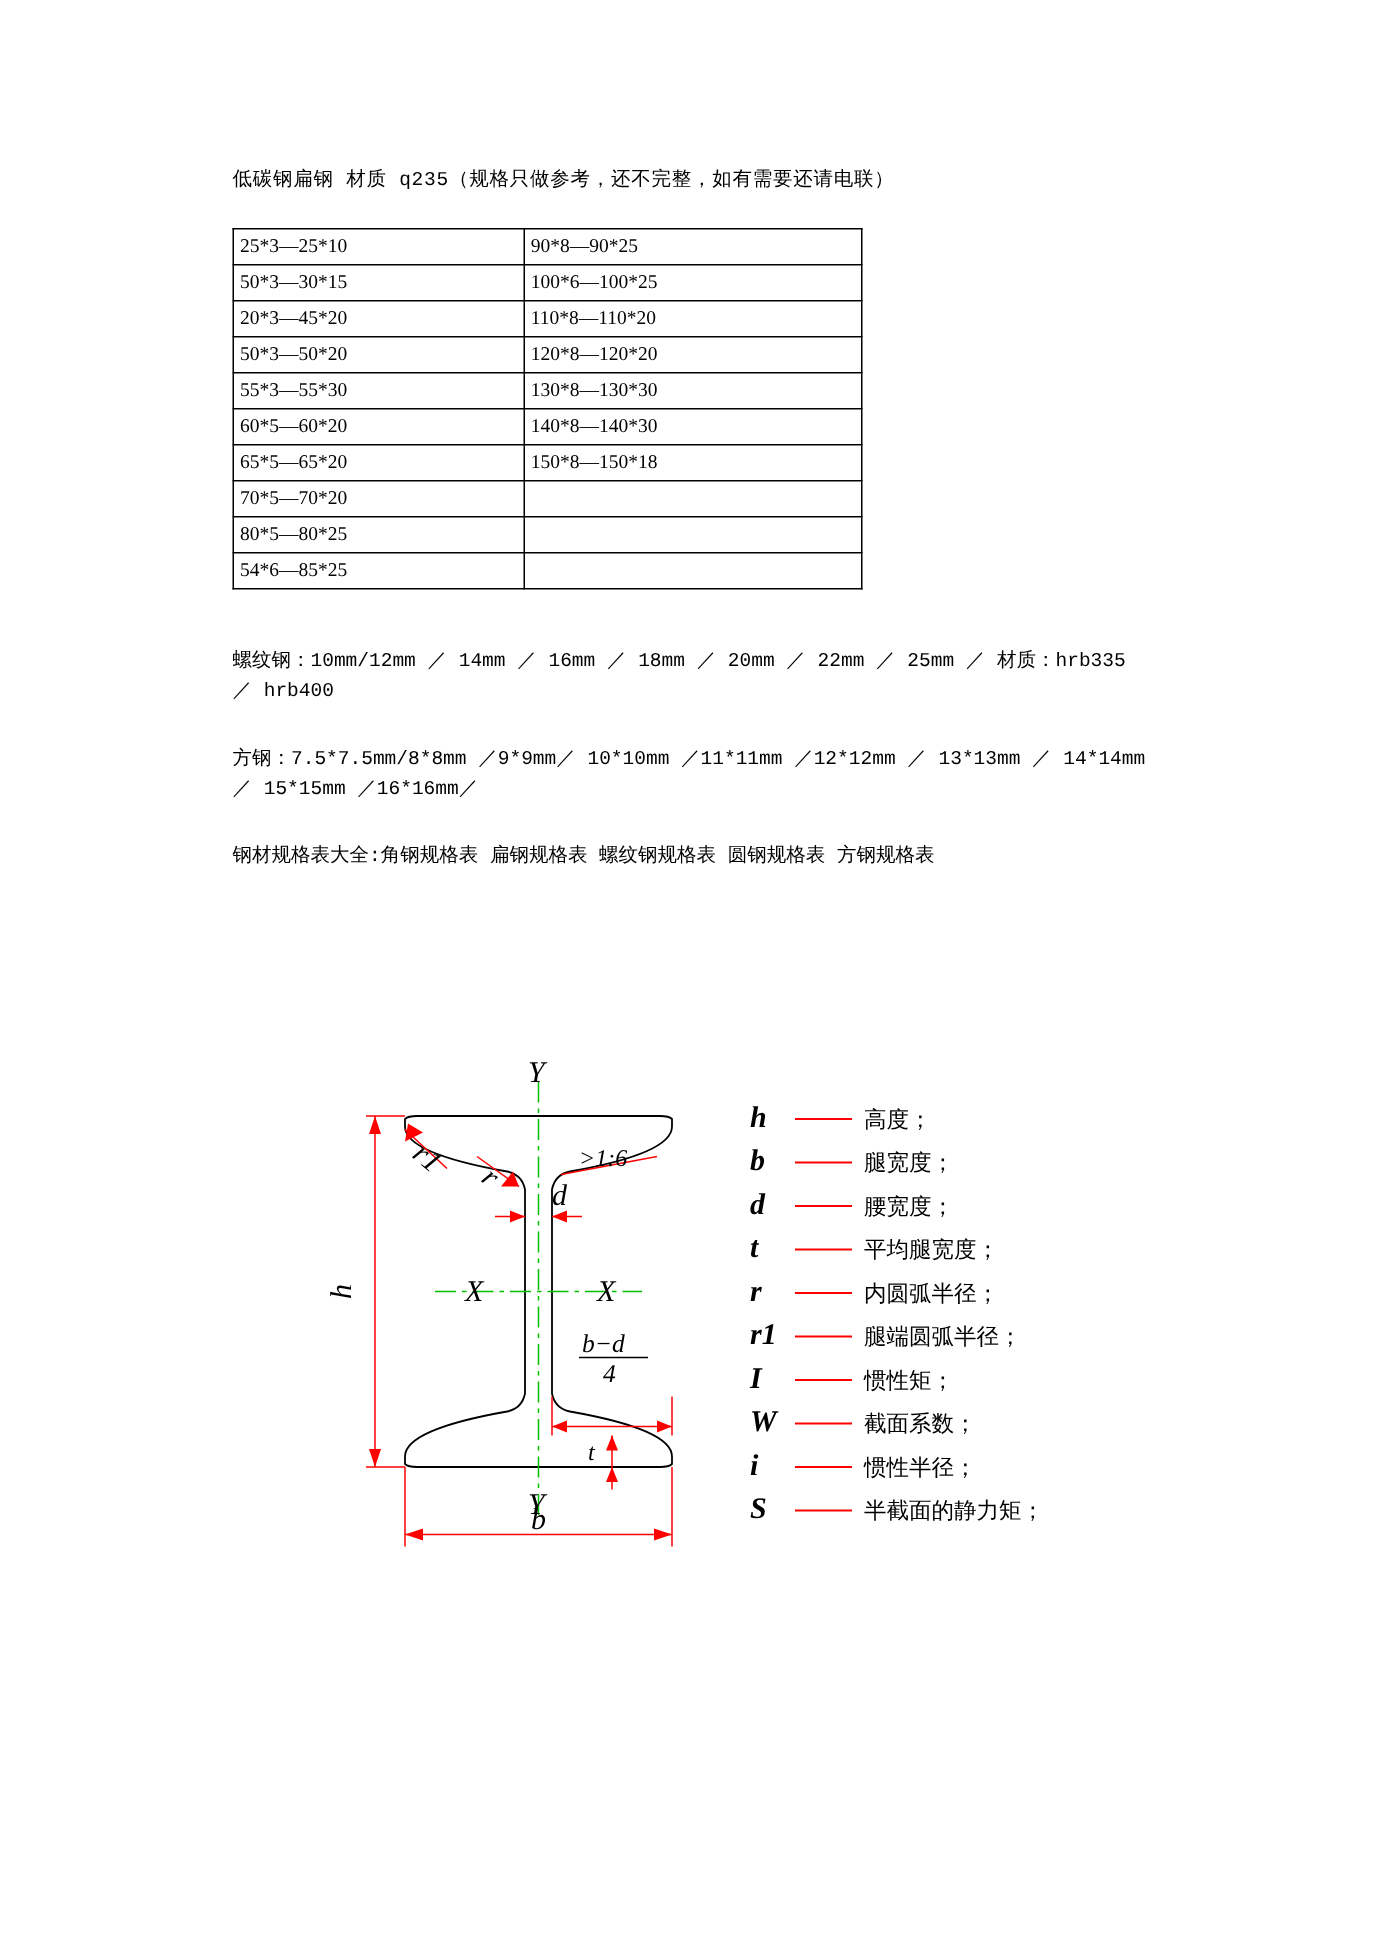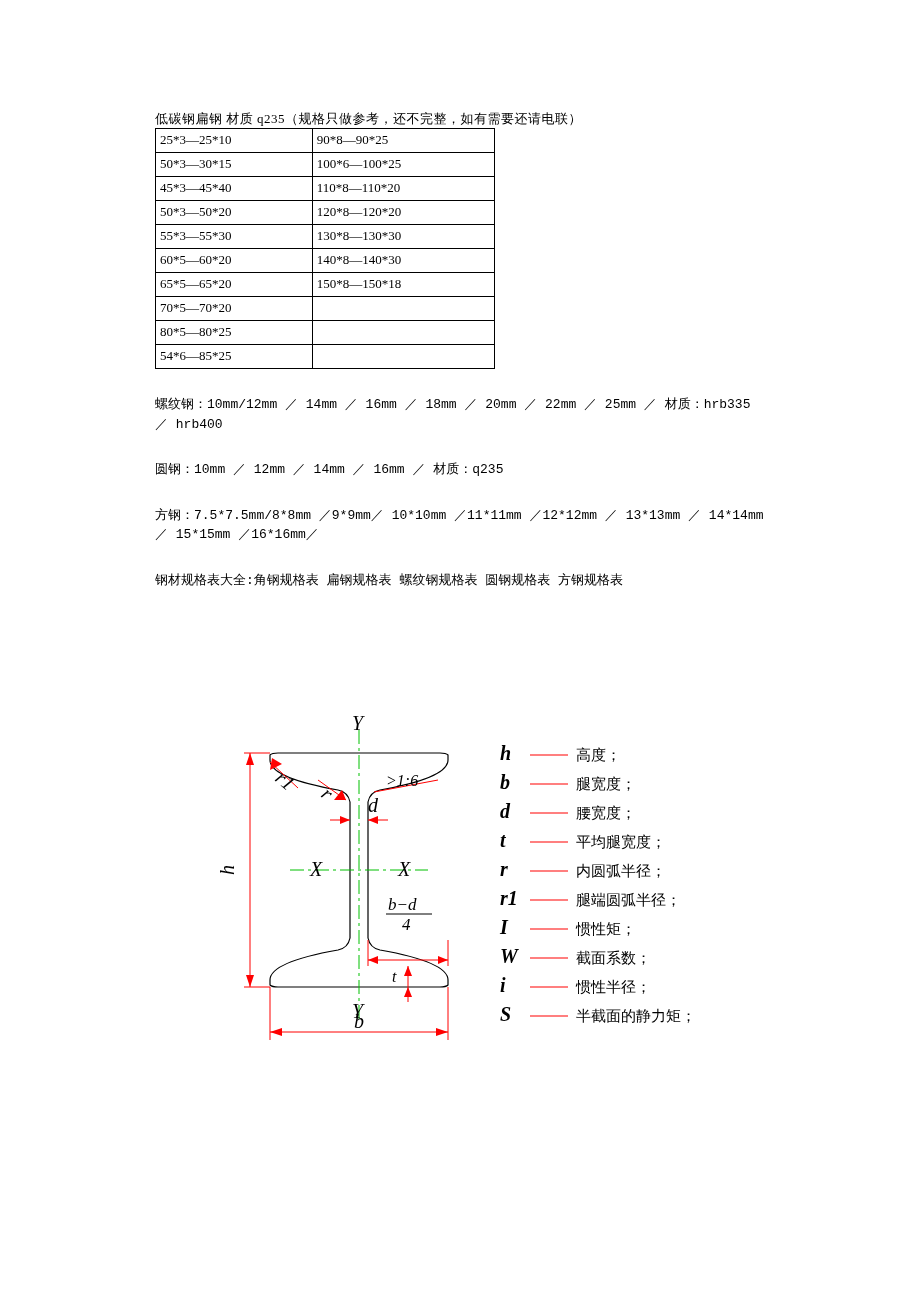--- a/index.html
+++ b/index.html
@@ -8,26 +8,28 @@
     background: #fff;
     font-family: "SimSun", "宋体", serif;
     font-size: 13px;
     color: #000;
     width: 920px;
   }
   .page {
     padding: 110px 155px 60px 155px;
   }
   .title-line {
+    margin-bottom: 24px;
     letter-spacing: 0.5px;
+    font-family: Liberation Mono, monospace;
   }
   table.spec {
     border-collapse: collapse;
-    width: 340px;
-    margin-bottom: 26px;
+    width: 420px;
+    margin-bottom: 38px;
   }
   table.spec td {
     border: 1px solid #000;
     padding: 3px 4px 4px 4px;
     height: 16px;
     vertical-align: middle;
     font-size: 13px;
   }
   .para {
     margin: 0 0 26px 0;
@@ -81,21 +83,21 @@
     <tbody id="spec-table-body">
         <tr>
           <td>25*3—25*10</td>
           <td>90*8—90*25</td>
         </tr>
         <tr>
           <td>50*3—30*15</td>
           <td>100*6—100*25</td>
         </tr>
         <tr>
-          <td>45*3—45*40</td>
+          <td>20*3—45*20</td>
           <td>110*8—110*20</td>
         </tr>
         <tr>
           <td>50*3—50*20</td>
           <td>120*8—120*20</td>
         </tr>
         <tr>
           <td>55*3—55*30</td>
           <td>130*8—130*30</td>
         </tr>
@@ -116,21 +118,20 @@
           <td></td>
         </tr>
         <tr>
           <td>54*6—85*25</td>
           <td></td>
         </tr>
       </tbody>
   </table>
 
   <p class="para">螺纹钢：10mm/12mm ／ 14mm ／ 16mm ／ 18mm ／ 20mm ／ 22mm ／ 25mm ／ 材质：hrb335 ／ hrb400</p>
-  <p class="para">圆钢：10mm ／ 12mm ／ 14mm ／ 16mm ／ 材质：q235</p>
   <p class="para">方钢：7.5*7.5mm/8*8mm ／9*9mm／ 10*10mm ／11*11mm ／12*12mm ／ 13*13mm ／ 14*14mm／ 15*15mm ／16*16mm／</p>
   <p class="para">钢材规格表大全:角钢规格表 扁钢规格表 螺纹钢规格表 圆钢规格表 方钢规格表</p>
 
   <div class="diagram-wrap">
     <svg class="diagram" width="500" height="370" viewBox="0 0 500 370">
 
       <path class="blk fillnone" stroke-width="1.2" d="M 60 45
            Q 62 43 68 43
            L 230 43
            Q 236 43 238 45

